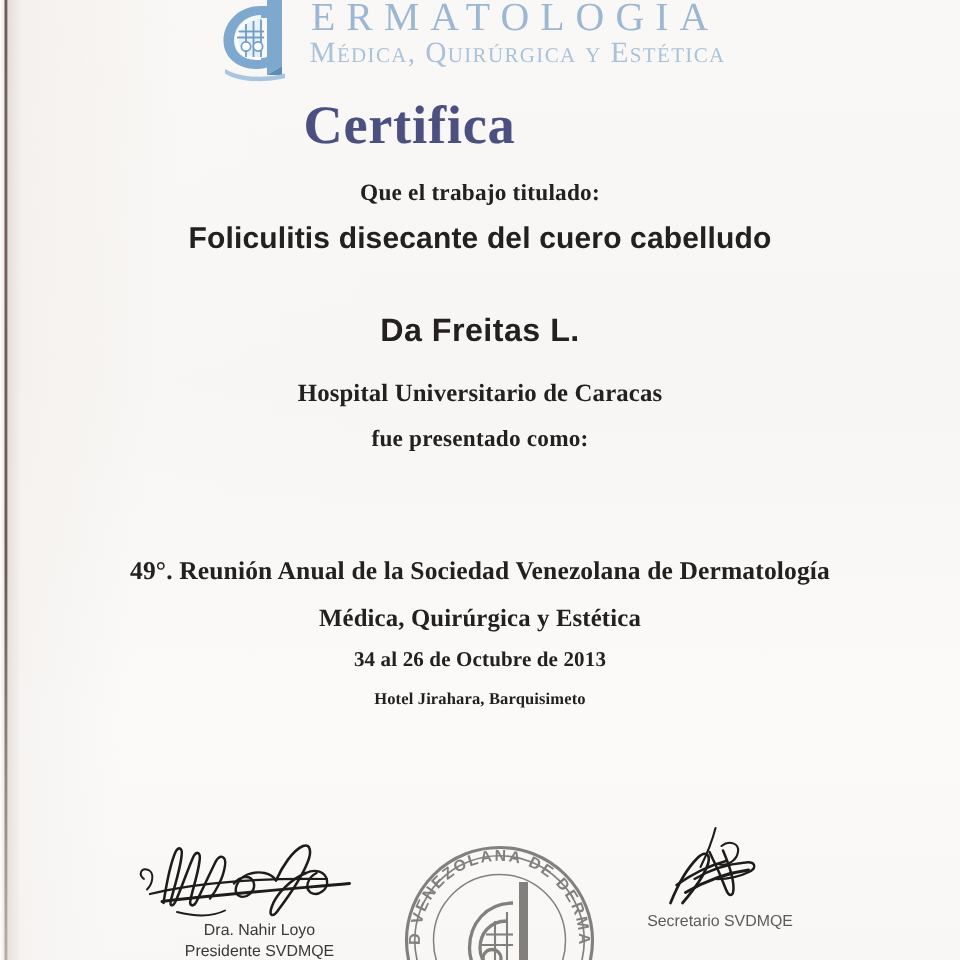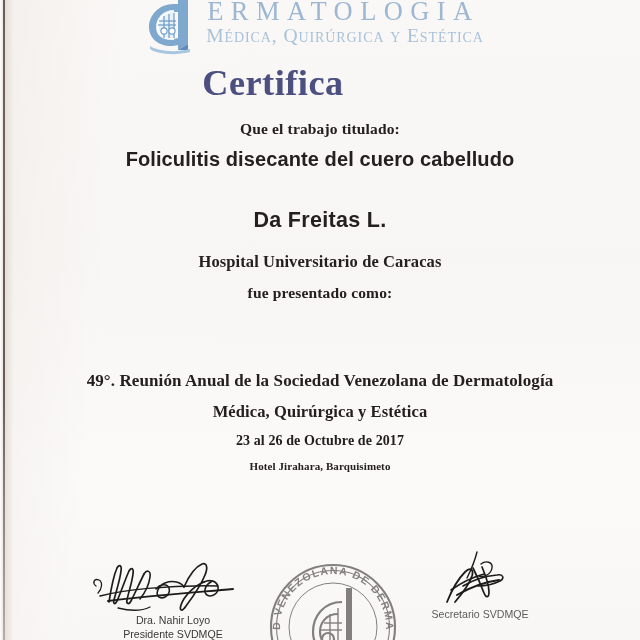--- a/index.html
+++ b/index.html
@@ -249,21 +249,21 @@
   <div class="certifica">Certifica</div>
 
   <div class="line lbl" id="row-que">Que el trabajo titulado:</div>
   <div class="line val" id="row-work">Foliculitis disecante del cuero cabelludo</div>
   <div class="line val-name" id="row-author">Da Freitas L.</div>
   <div class="line lbl-big" id="row-hospital">Hospital Universitario de Caracas</div>
   <div class="line lbl" id="row-fue">fue presentado como:</div>
 
   <div class="line lbl-big event-1" id="row-event1">49°. Reunión Anual de la Sociedad Venezolana de Dermatología</div>
   <div class="line lbl-big event-2" id="row-event2">Médica, Quirúrgica y Estética</div>
-  <div class="line lbl-big meta" id="row-date">23 al 26 de Octubre de 2017</div>
+  <div class="line lbl-big meta" id="row-date">34 al 26 de Octubre de 2013</div>
   <div class="line lbl-big meta-2" id="row-venue">Hotel Jirahara, Barquisimeto</div>
 
   <div class="sig-block" id="sig-left">
     <svg class="sig-ink" viewBox="0 0 190 58">
       <g fill="none" stroke="#1e1c1b" stroke-linecap="round" stroke-linejoin="round">
         <path d="M18,30 C14,27 16,22 21,24 C25,26 24,33 20,37" stroke-width="1.3"></path>
         <path d="M31,46 C33,33 35,21 39,12 C41,8 44,9 43,15 C42,24 38,36 36,44
                  C35,48 37,49 39,45 C43,36 47,24 51,15 C53,11 56,12 55,18
                  C54,27 50,38 49,44 C48,48 51,49 53,45 C57,37 62,26 66,18" stroke-width="1.7"></path>
         <path d="M66,18 C69,13 73,15 72,21 C71,29 66,38 62,43" stroke-width="1.6"></path>

